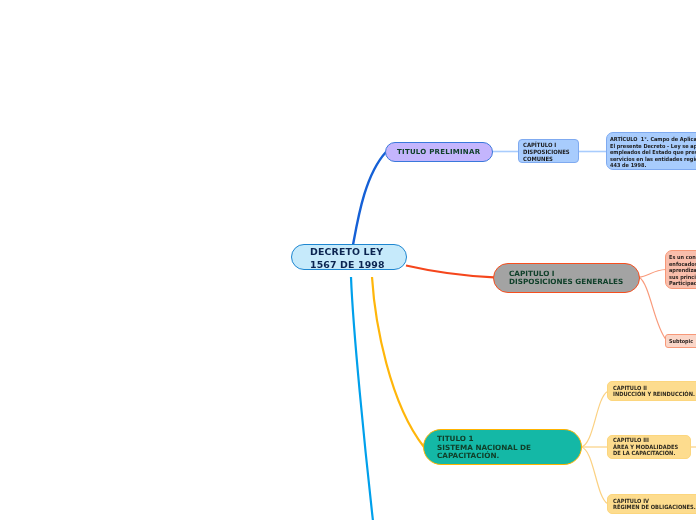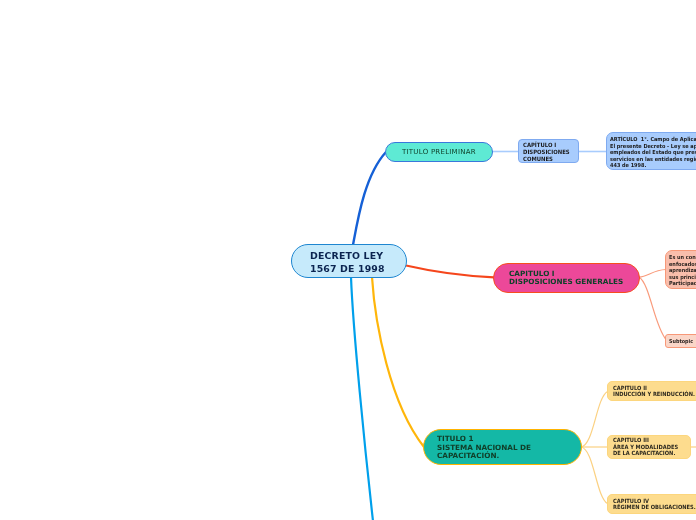--- a/index.html
+++ b/index.html
@@ -7,48 +7,48 @@
   body{width:696px;height:520px;background:#ffffff;overflow:hidden;
        font-family:"DejaVu Sans", sans-serif;
        -webkit-font-smoothing:antialiased;}
   #canvas{position:relative;width:696px;height:520px;}
   svg.links{position:absolute;left:0;top:0;width:696px;height:520px;overflow:visible;}
   .node{position:absolute;box-sizing:border-box;display:flex;align-items:center;
         white-space:pre;will-change:transform;}
   .node .txt, .n-y .txt{will-change:transform;}
 
   
-  .n-root{left:291px;top:243.5px;width:116px;height:34px;
+  .n-root{left:291px;top:243.5px;width:116px;height:26px;
           background:#C6EAFB;border:1.4px solid #1E86D0;border-radius:17px;
           color:#0B2450;font-weight:bold;font-size:9.4px;line-height:13px;
           justify-content:center;letter-spacing:0.15px;padding-top:1px;padding-right:4px;}
 
   
   .n-b1{left:384.5px;top:141.5px;width:108px;height:20px;
-        background:#5eead4;border:1.5px solid #3A78DB;border-radius:10px;
-        color:#10402A;font-weight:normal;font-size:7px;line-height:10px;
+        background:#c4b5fd;border:1.5px solid #3A78DB;border-radius:10px;
+        color:#10402A;font-weight:bold;font-size:7px;line-height:10px;
         justify-content:center;letter-spacing:0.25px;padding-left:0.25px;}
 
   
   .n-b2{left:517.5px;top:138.5px;width:61px;height:24px;
         background:#A8CCFD;border:1px solid #7FAAF0;border-radius:4px;
         color:#1A1A1A;font-size:5.9px;line-height:7px;font-weight:bold;
         font-stretch:condensed;
         padding-left:4.2px;padding-top:2px;}
 
   
   .n-b3{left:605.5px;top:131.5px;width:110px;height:38px;
         background:#A8CCFD;border:1.5px solid #7FAAF0;border-radius:7px;
         color:#1A1A1A;font-size:5.5px;line-height:6.6px;font-weight:bold;
         font-stretch:condensed;
         padding-left:2.5px;padding-top:3px;}
 
   
   .n-o1{left:492.5px;top:262.5px;width:147px;height:30px;
-        background:#ec4899;border:1.4px solid #F64E1E;border-radius:15px;
+        background:#a3a3a3;border:1.4px solid #F64E1E;border-radius:15px;
         color:#10402A;font-weight:bold;font-size:7.25px;line-height:8.2px;
         padding-left:14.5px;padding-top:1px;}
 
   
   .n-o2{left:665px;top:249.5px;width:110px;height:39px;
         background:#F9BEAC;border:1.5px solid #F79878;border-radius:7px;
         color:#2B2320;font-size:5.5px;line-height:6.5px;font-weight:bold;
         font-stretch:condensed;padding-left:3px;padding-top:1px;}
   .n-o3{left:665px;top:333.5px;width:60px;height:13.5px;
         background:#FAD6C8;border:1.5px solid #F79878;border-radius:3px;

